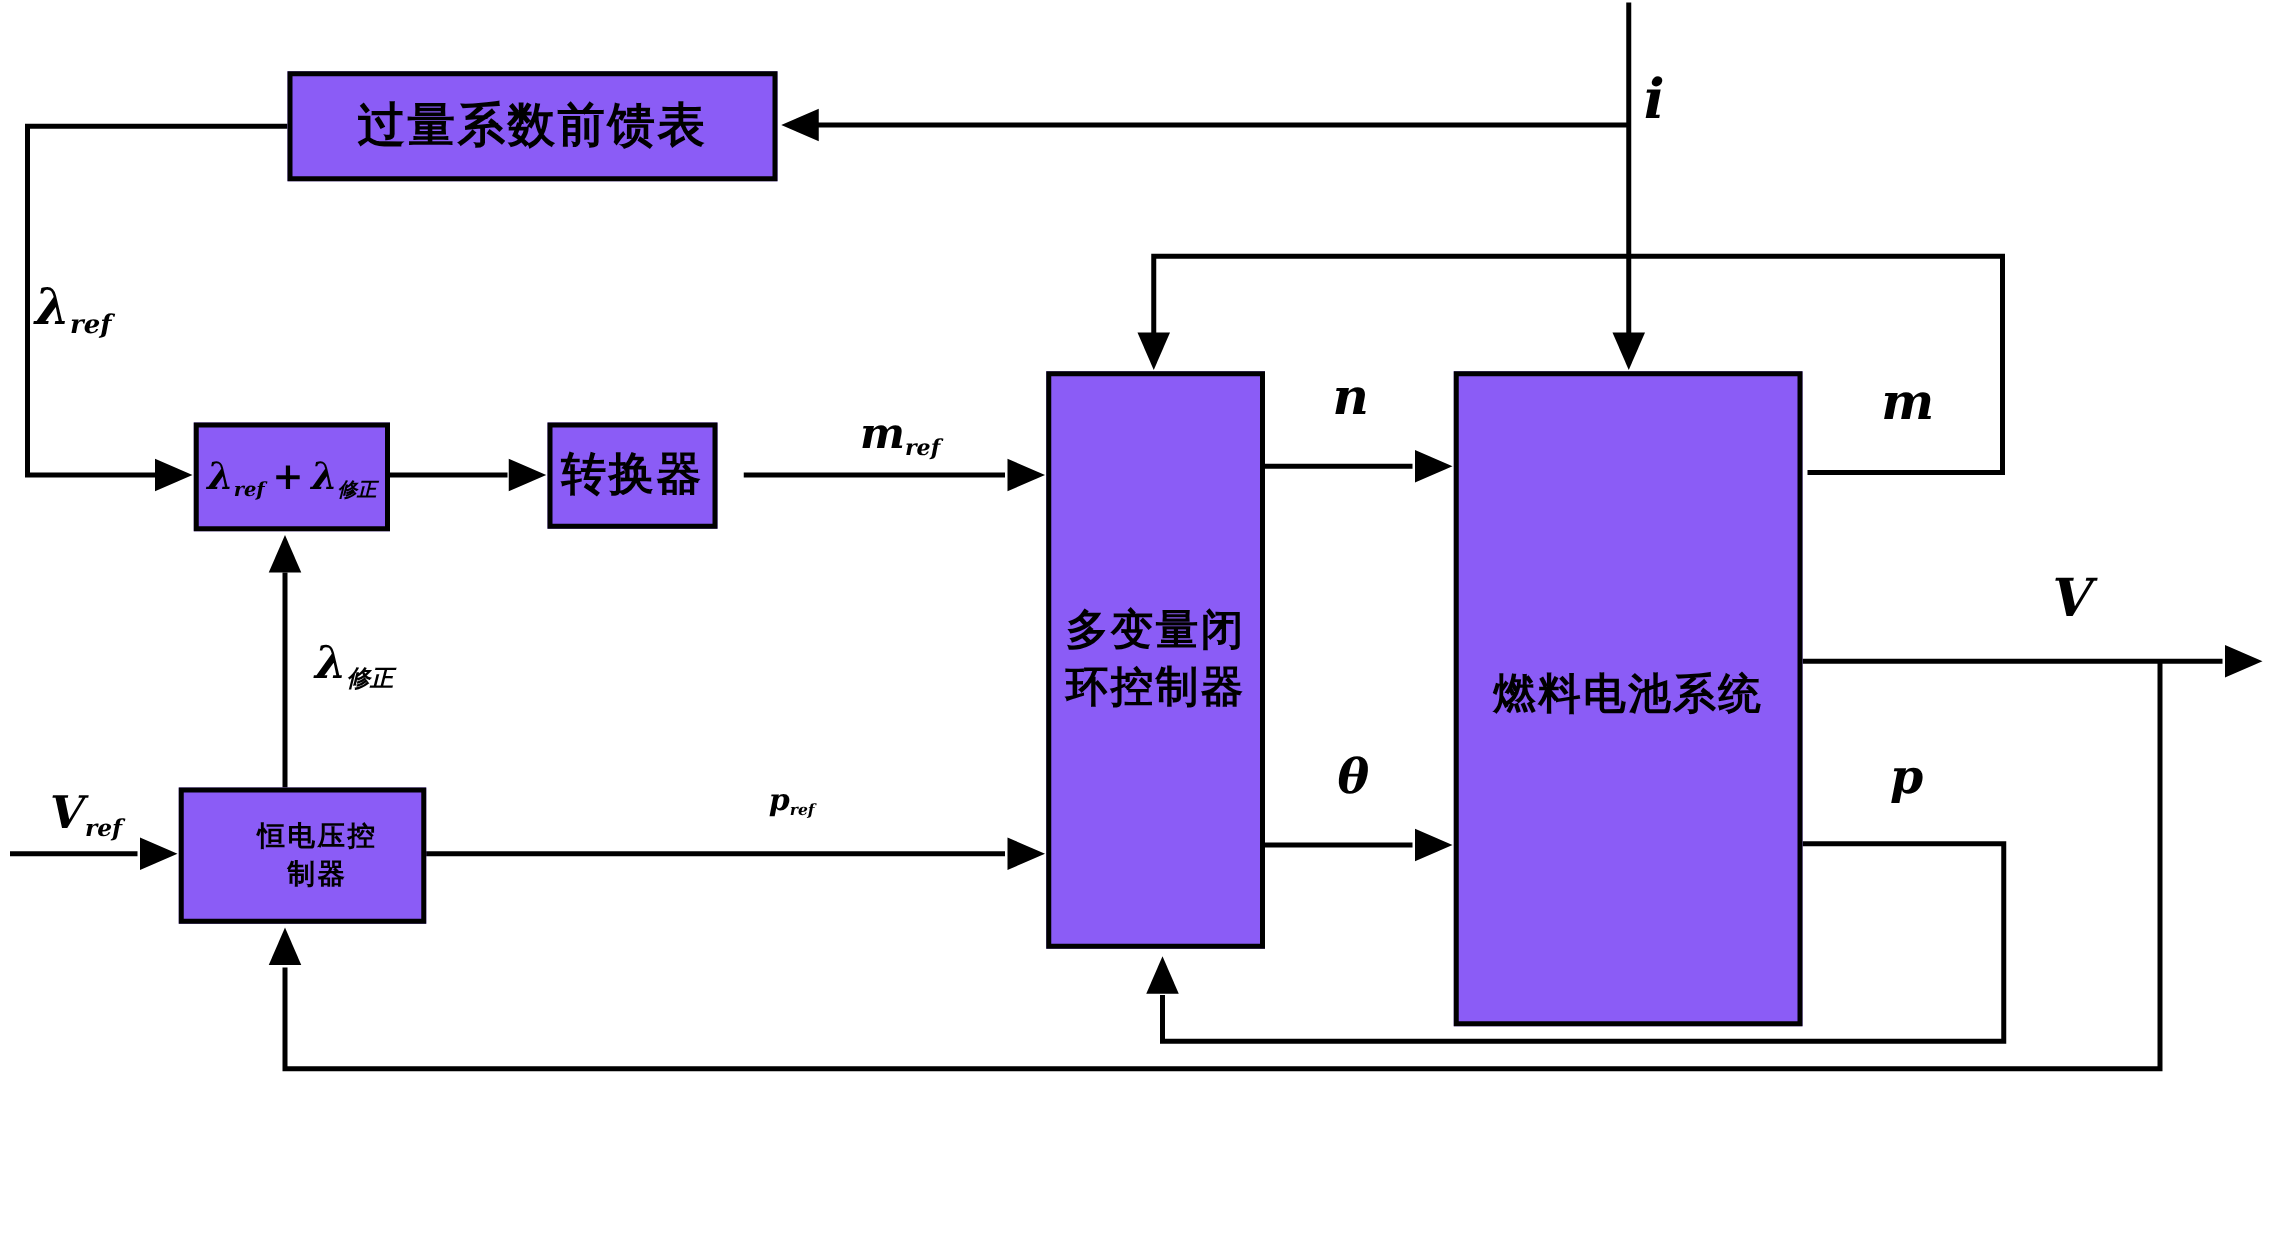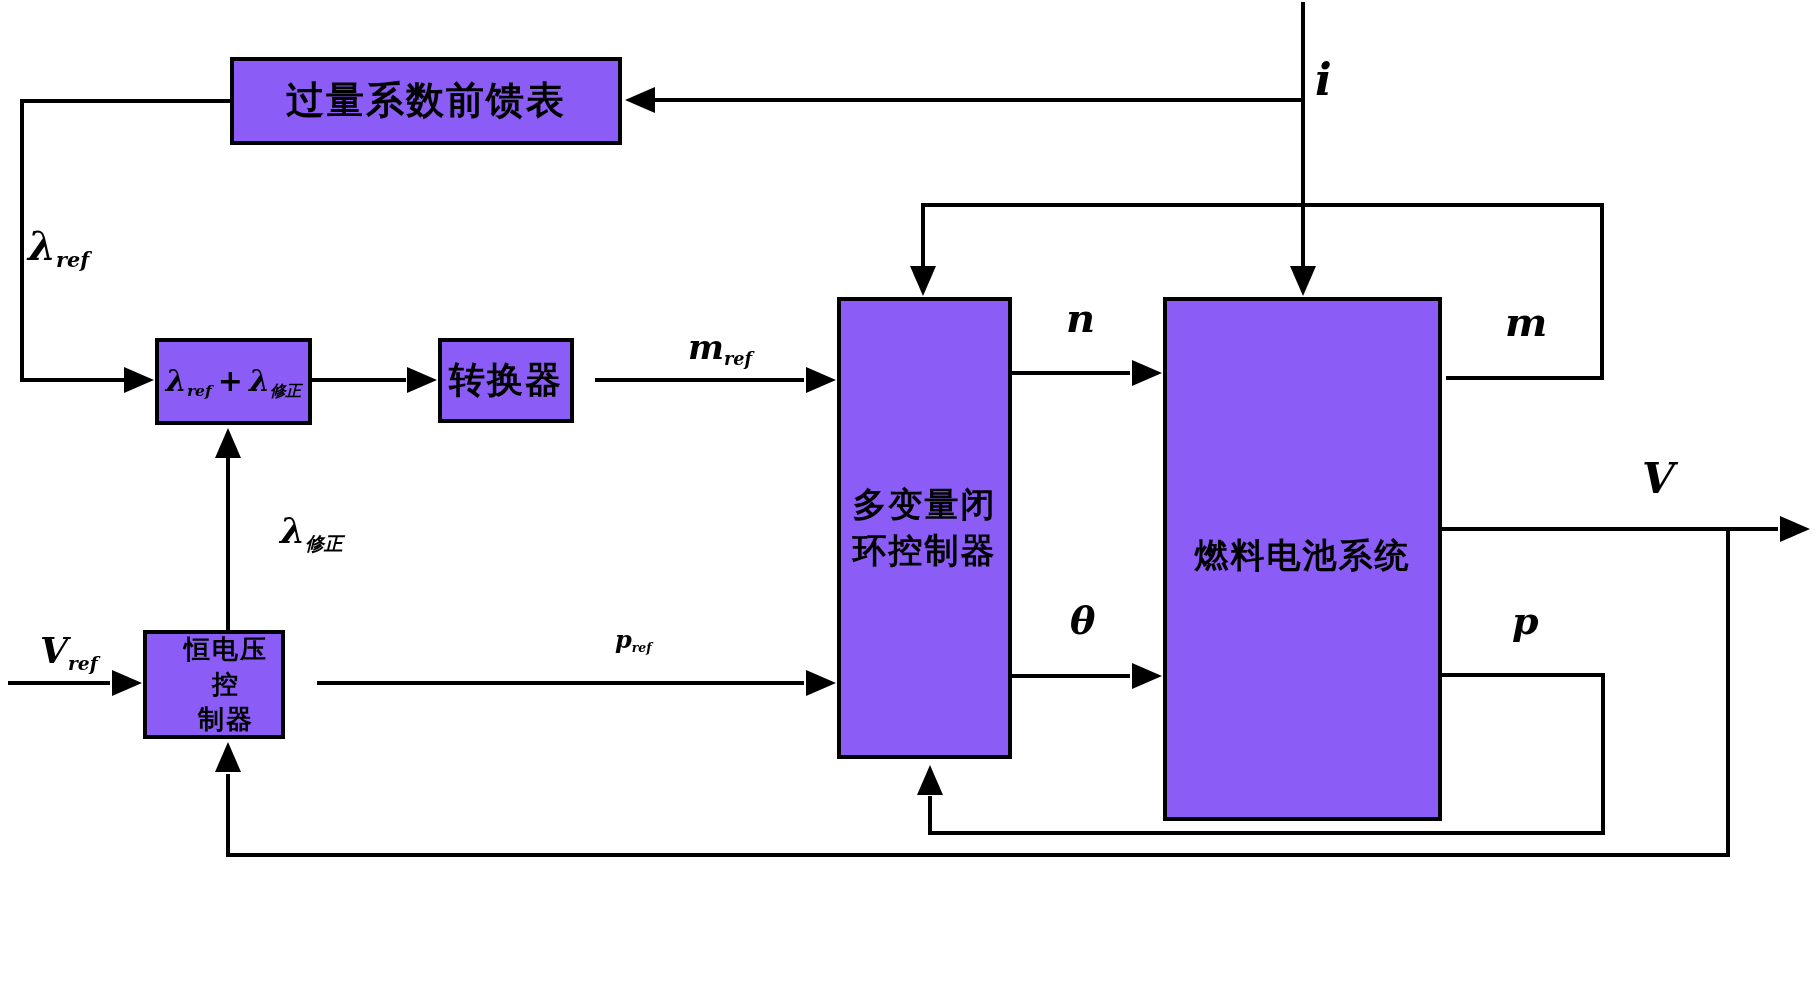--- a/index.html
+++ b/index.html
@@ -106,21 +106,21 @@
     <span>
       <span>多变量闭</span><br>
       <span>环控制器</span>
     </span>
   </div>
 
   <div class="box cjk" style="left:1163px;top:297px;width:279px;height:524px;font-size:34px;font-family:Liberation Mono, monospace;">
     <span>燃料电池系统</span>
   </div>
 
-  <div class="box cjk" style="left:143px;top:630px;width:142px;height:109px;font-size:26px;padding-left:24px;">
+  <div class="box cjk" style="left:143px;top:630px;width:198px;height:109px;font-size:22px;padding-left:24px;">
     <span>
       <span>恒电压控</span><br>
       <span>制器</span>
     </span>
   </div>
 
   <div class="lbl" style="left:1315px;top:58px;font-size:44px;">
     <span>i</span>
   </div>
 
@@ -153,17 +153,17 @@
   </div>
 
   <div class="lbl" style="left:615px;top:628px;font-size:24px;">
     <span>p</span><sub>ref</sub>
   </div>
 
   <div class="lbl" style="left:40px;top:632px;font-size:36px;">
     <span>V</span><sub>ref</sub>
   </div>
 
-  <div class="lbl" style="left:252px;top:512px;font-size:36px;margin-left:28px;">
+  <div class="lbl" style="left:252px;top:512px;font-size:36px;">
     <span>λ</span><sub>修正</sub>
   </div>
 
 </div>
 
 </body></html>

